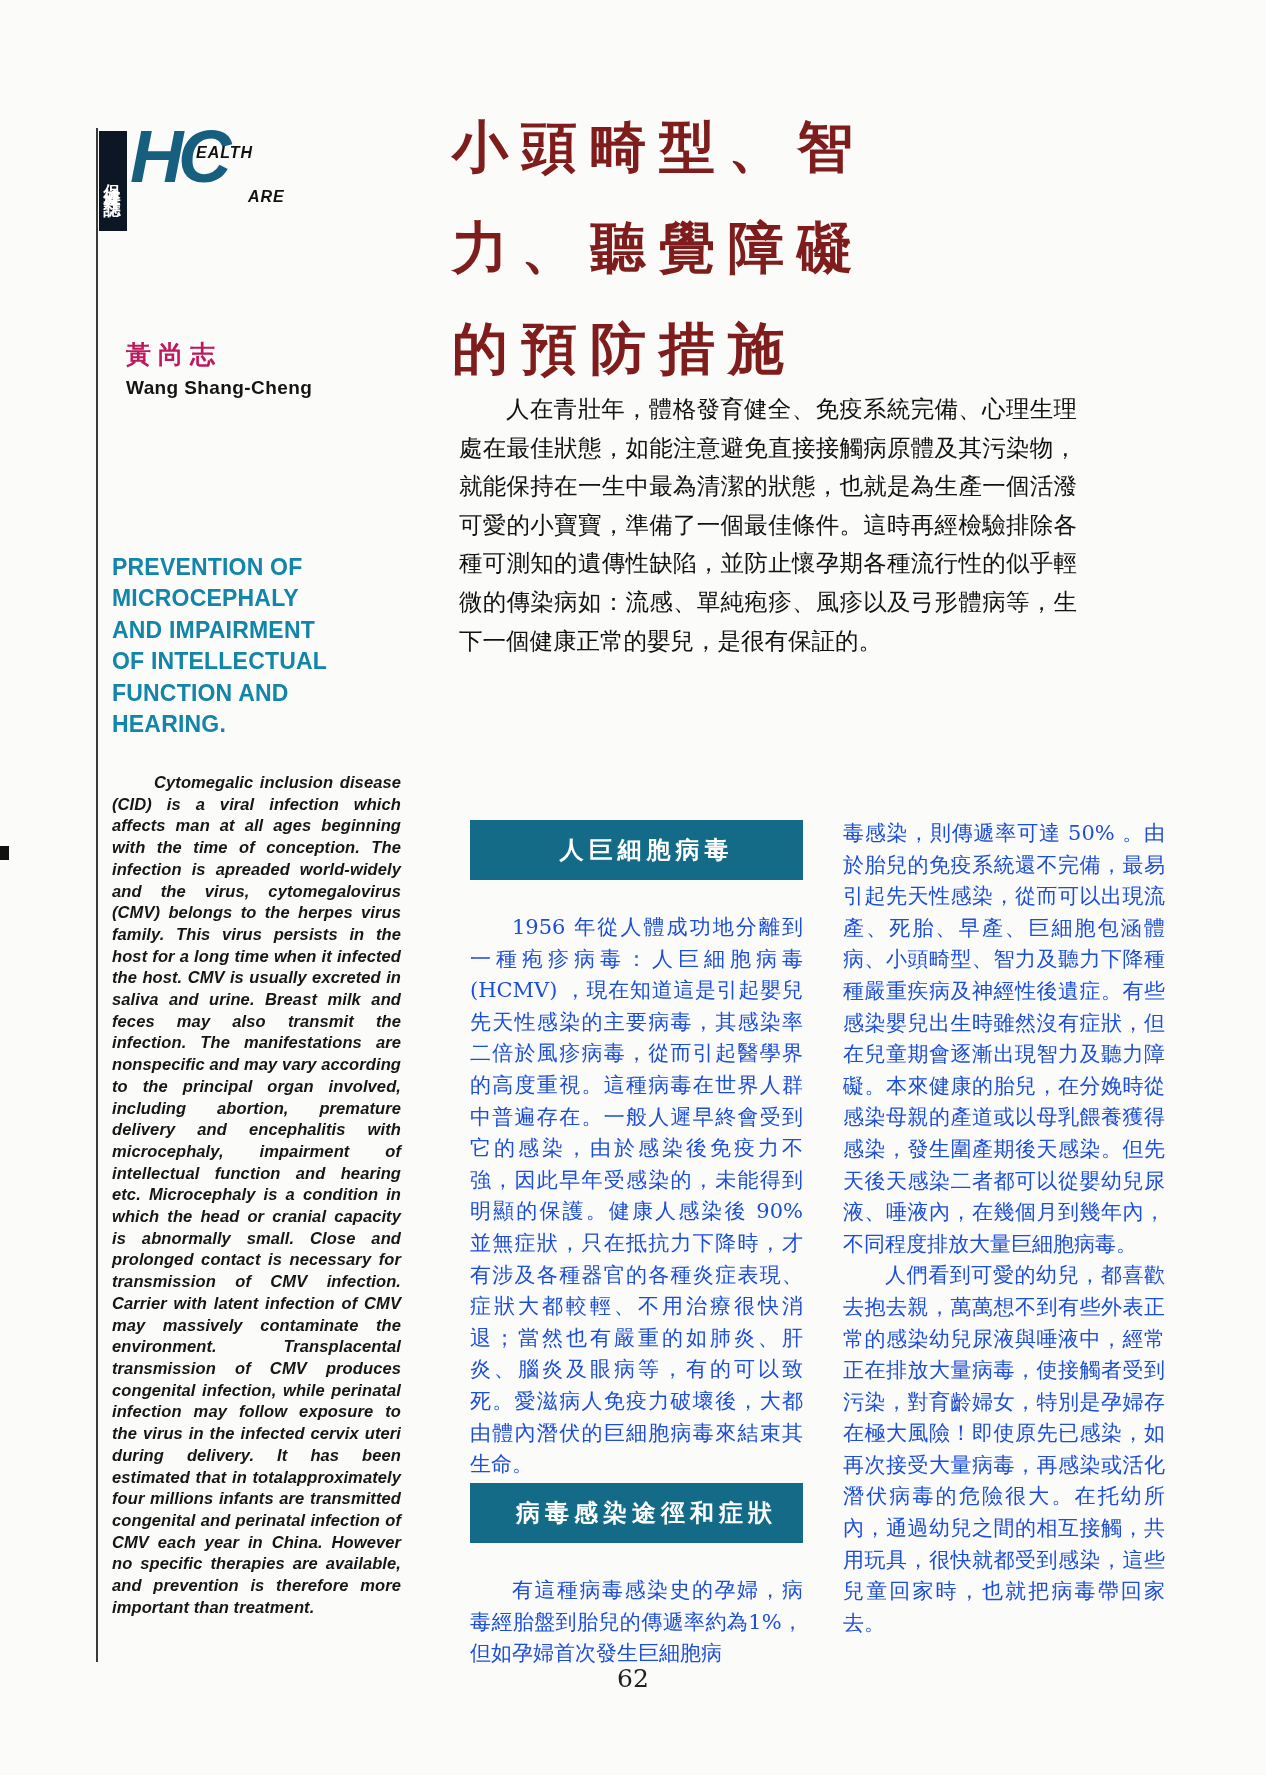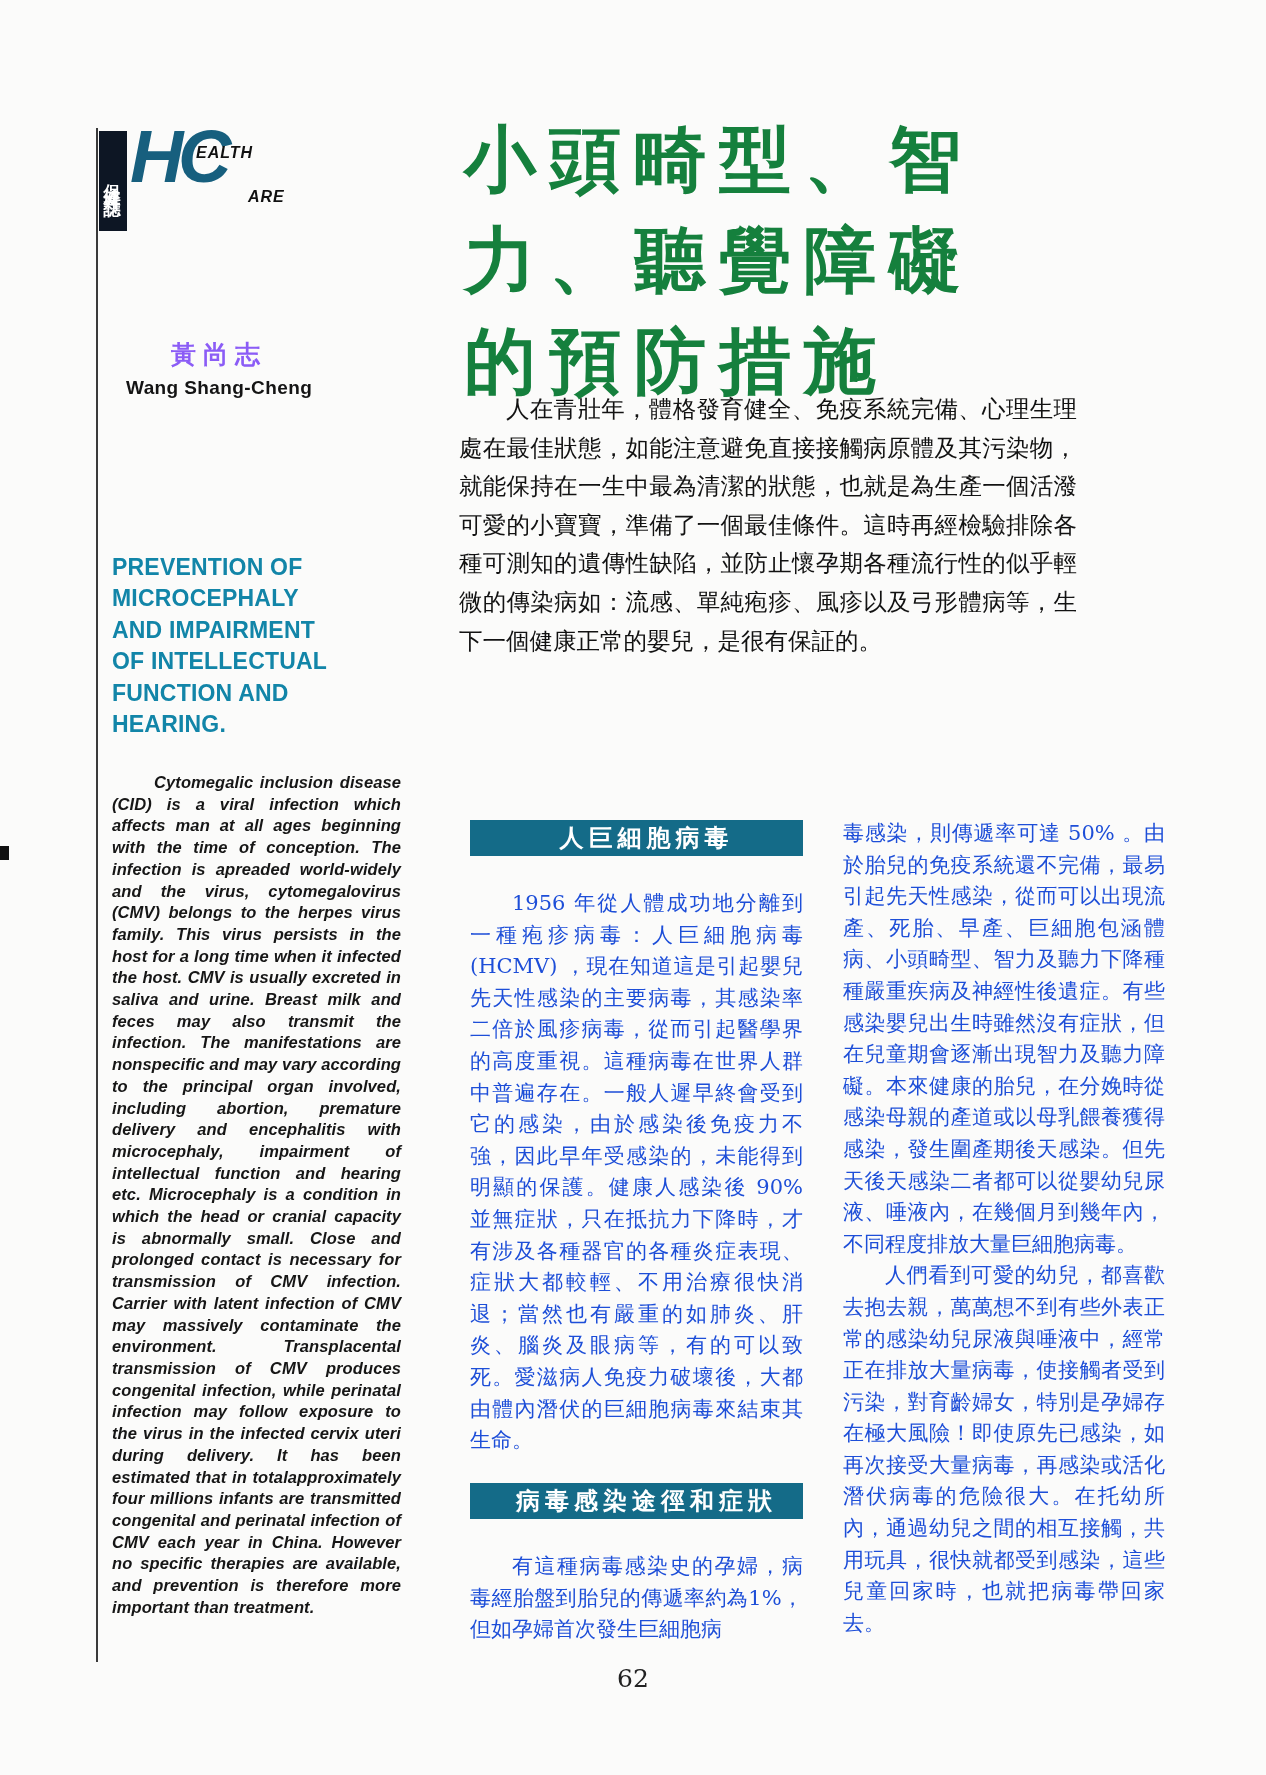--- a/index.html
+++ b/index.html
@@ -42,31 +42,30 @@
     font-size:27px;color:#2d9bba;letter-spacing:13px;
     font-family:"DejaVu Sans",sans-serif;vertical-align:baseline;
   }
   .logo-sub .sub-large{
     font-size:42px;color:#2d9bba;font-weight:bold;
     font-family:"DejaVu Sans",sans-serif;vertical-align:-6px;
   }
   
   .author{position:absolute;left:126px;top:338px;}
   .author-cn{
-    font-size:25px;font-weight:bold;letter-spacing:7px;color:#8b5cf6;
+    font-size:25px;font-weight:bold;letter-spacing:7px;color:#be185d;
     font-family:Liberation Mono, monospace;
-    text-align:center;
   }
   .author-en{margin-top:6px;font-size:19px;font-weight:bold;color:#141414;letter-spacing:.4px;}
   
   .headline{
     position:absolute;left:452px;top:96px;width:680px;
     font-family:"DejaVu Serif",serif;font-weight:bold;
-    font-size:72px;line-height:101px;letter-spacing:13px;
-    color:#15803d;margin:12px;
+    font-size:56px;line-height:101px;letter-spacing:13px;
+    color:#7f1d1d;margin:0;
   }
   
   .intro{
     position:absolute;left:459px;top:390px;width:618px;
     font-family:"DejaVu Sans",sans-serif;
     font-size:23.5px;line-height:38.6px;
     text-align:justify;text-indent:2em;color:#121212;margin:0;
   }
   
   .eng-title{
@@ -80,21 +79,21 @@
     text-align:justify;text-indent:42px;color:#161616;margin:0;
     letter-spacing:.1px;
     font-style:italic;
   }
   
   .cjk-col{position:absolute;width:333px;}
   .col-mid-1{left:470px;top:820px;}
   .col-mid-2{left:470px;top:1483px;}
   .col-right{left:843px;top:818px;width:322px;}
   .sec-head{
-    height:36px;background:#146b88;color:#ffffff;
+    height:60px;background:#146b88;color:#ffffff;
     display:flex;align-items:center;justify-content:center;
     font-size:24px;font-weight:bold;letter-spacing:5px;
     font-family:"DejaVu Sans",sans-serif;
     padding-left:20px;
   }
   .cjk-body{
     font-family:"DejaVu Serif",serif;
     font-size:21px;line-height:31.6px;
     text-align:justify;color:#1d4ed8;margin:0;
   }

